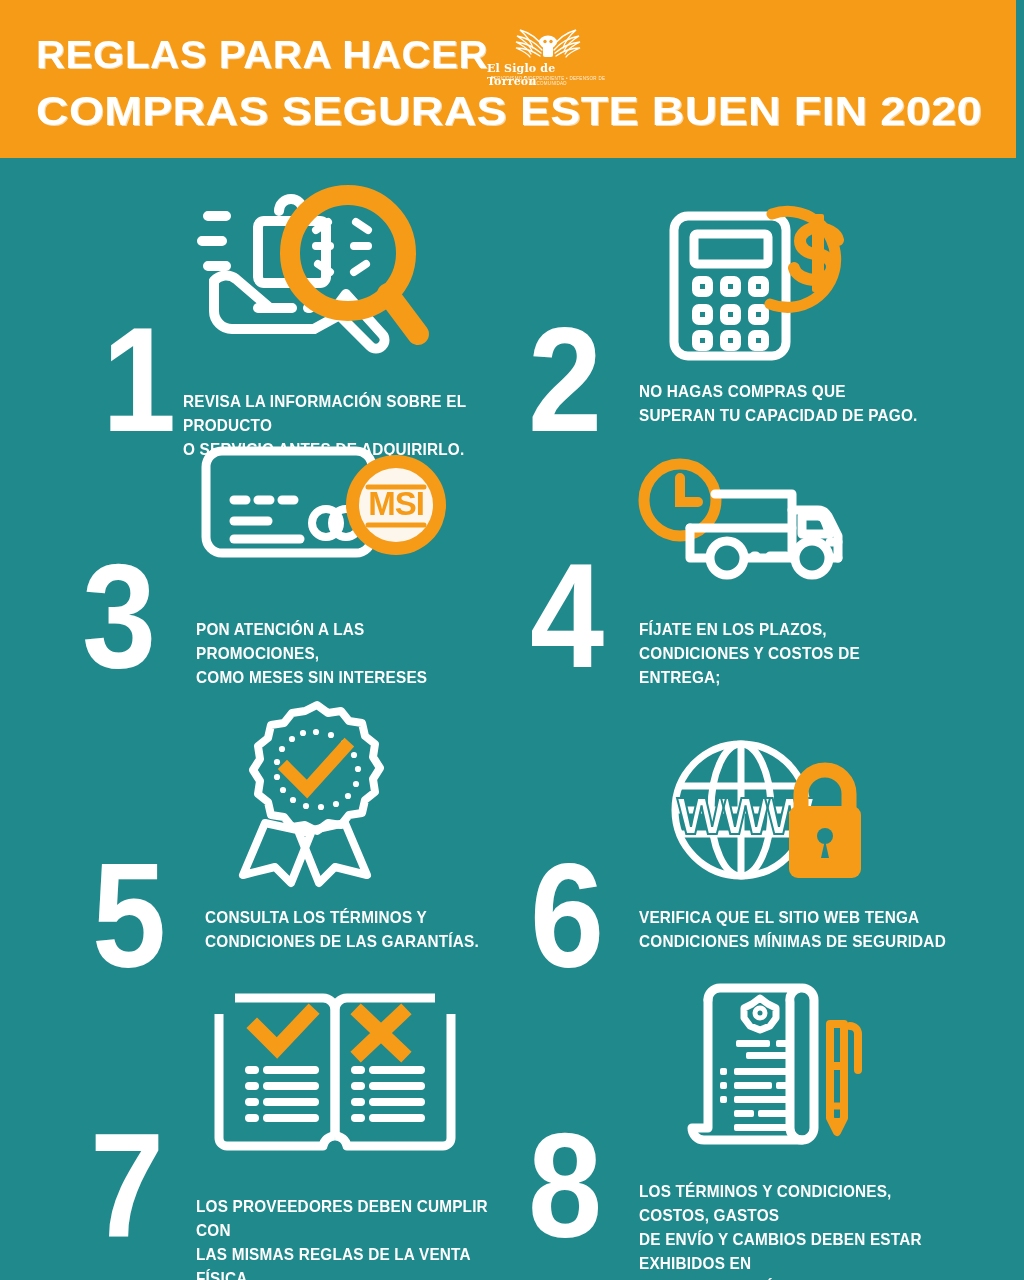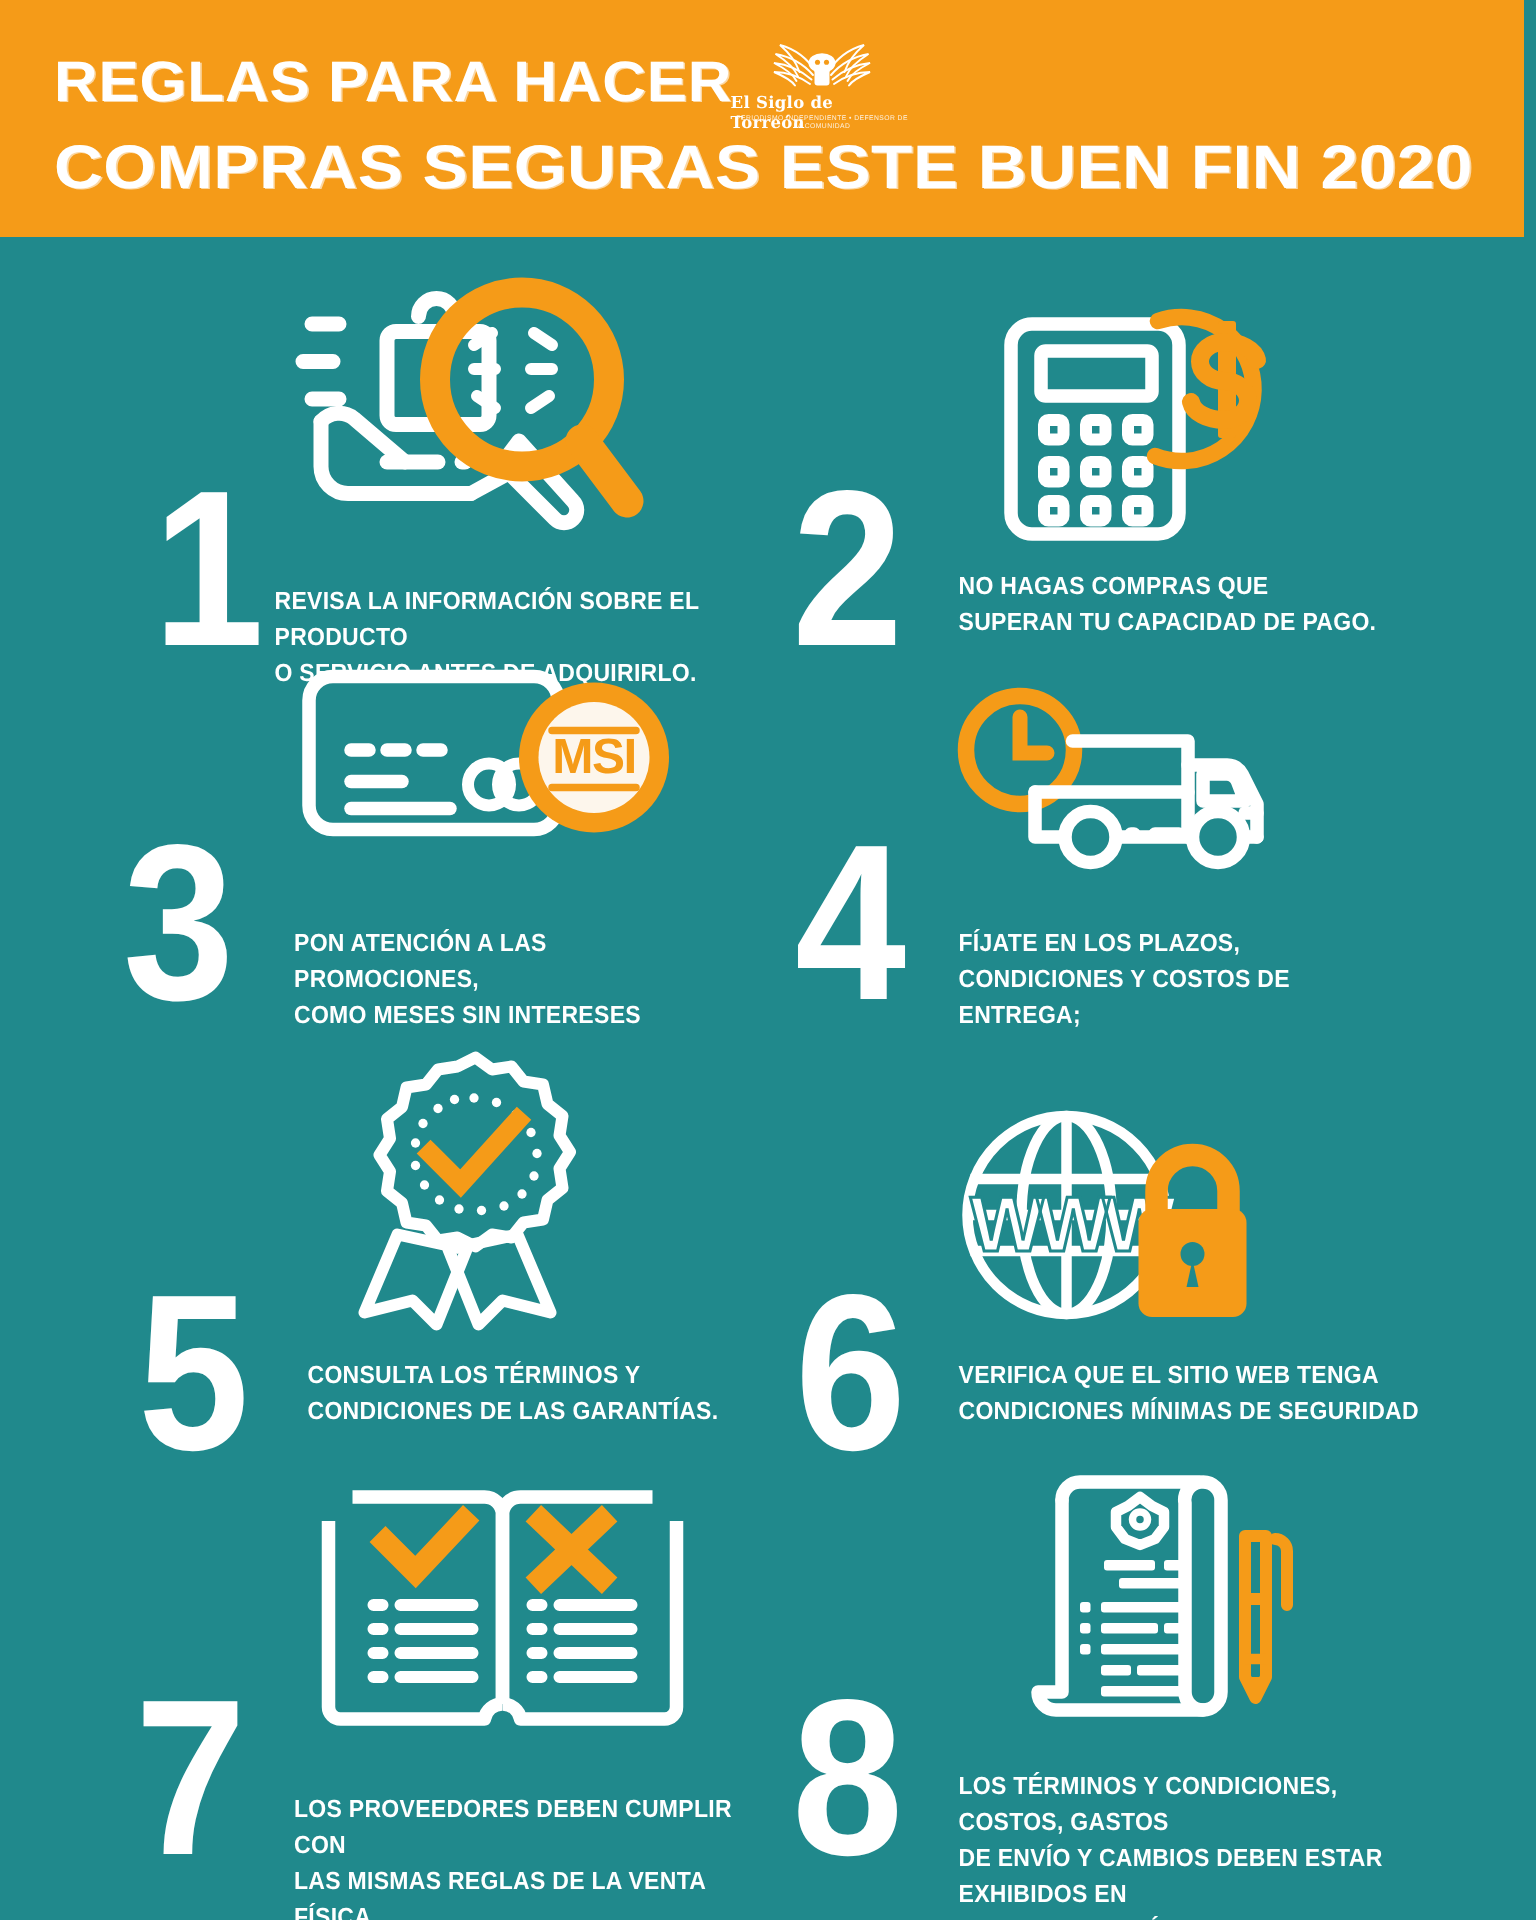--- a/index.html
+++ b/index.html
@@ -313,21 +313,21 @@
           </g>
           <path d="M64 66 L84 86 L122 44" stroke="#f59b18" stroke-width="13" fill="none" stroke-linecap="square" stroke-linejoin="miter"></path>
         </svg>
       </div>
     </div>
 
     <div class="rule" style="left:0; top:0;">
       <div class="rule-number" style="left:530px; top:700px;">6</div>
       <div class="rule-text" style="left:639px; top:748px; width:340px;">VERIFICA QUE EL SITIO WEB TENGA
 CONDICIONES MÍNIMAS DE SEGURIDAD</div>
-      <div class="rule-icon" style="left:635px; top:580px;">
+      <div class="rule-icon" style="left:665px; top:580px;">
         <svg width="220" height="150" viewBox="0 0 220 150">
           <g stroke="#ffffff" stroke-width="7" fill="none">
             <circle cx="76" cy="72" r="66"></circle>
             <ellipse cx="76" cy="72" rx="30" ry="66"></ellipse>
             <path d="M12 48 L140 48 M10 72 L142 72 M12 96 L140 96"></path>
             <path d="M76 6 L76 138"></path>
           </g>
           <text x="78" y="96" text-anchor="middle" fill="#ffffff" stroke="#20898c" stroke-width="2" font-family="Liberation Sans, sans-serif" font-weight="bold" font-size="52" letter-spacing="-5">WWW</text>
           <g>
             <path d="M136 72 L136 56 a24 24 0 0 1 48 0 L184 72" fill="none" stroke="#f59b18" stroke-width="15"></path>

